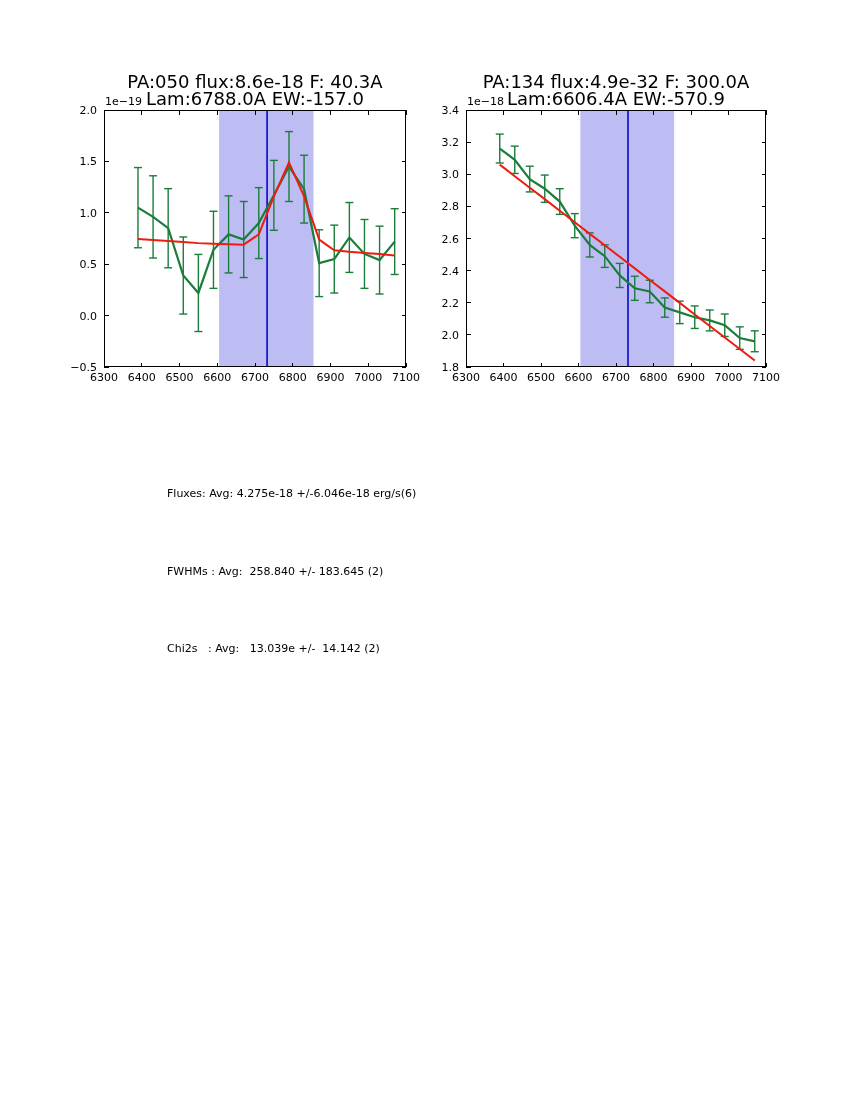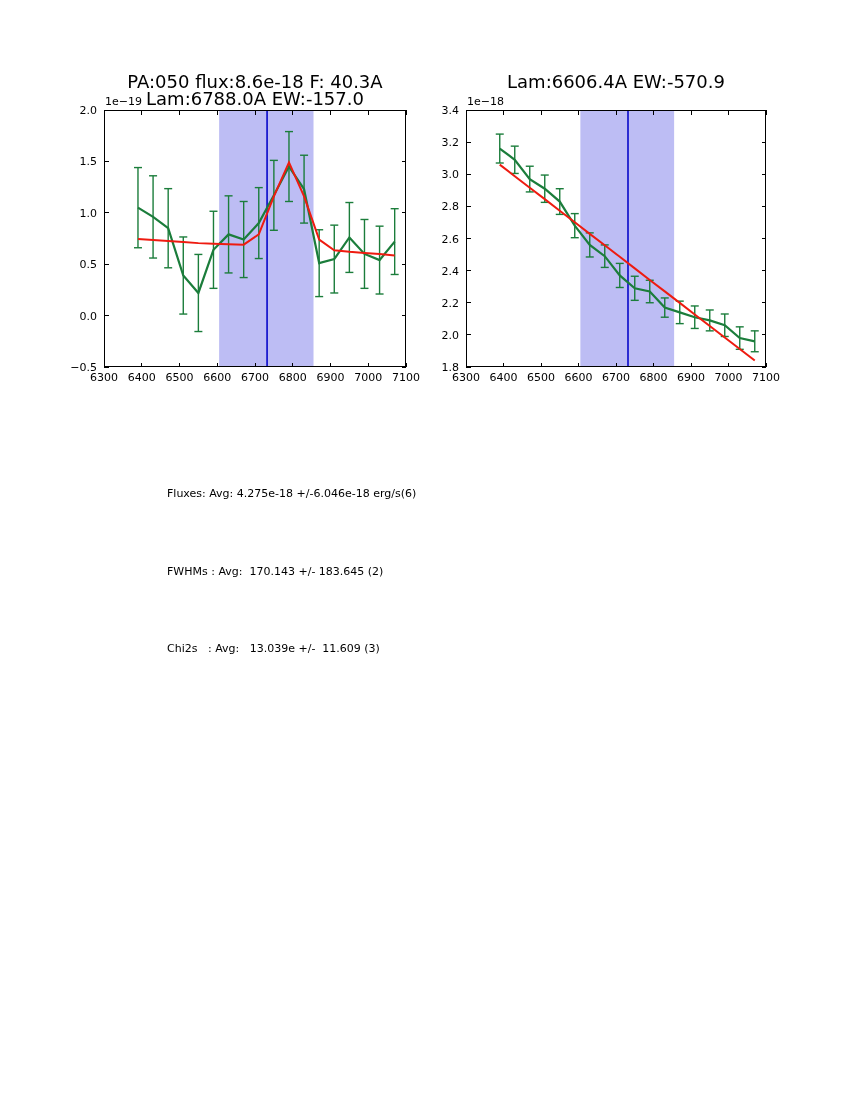--- a/index.html
+++ b/index.html
@@ -14,20 +14,21 @@
 <body>
 
 <div class="page">
 
   <div class="plot-title" style="left:104px;top:73px;width:302px;">
     <div>PA:050 flux:8.6e-18 F: 40.3A</div>
     <div>Lam:6788.0A EW:-157.0</div>
   </div>
 
   <div class="plot-title" style="left:466px;top:73px;width:300px;">
+    <div>PA:134 flux:4.9e-32 F: 300.0A</div>
     <div>Lam:6606.4A EW:-570.9</div>
   </div>
 
   <svg id="plot-svg-0" class="plot-svg" style="left:104px;top:110px;" width="302" height="257" viewBox="0 0 302 257">
       <rect x="115.13749999999999" y="0" width="94.375" height="257" fill="#bdbdf4"></rect>
       <line x1="163.08" y1="0" x2="163.08" y2="257" stroke="#1212cc" stroke-width="1.7"></line>
       <g stroke="#1b7d3b" stroke-width="1.4">
         <line x1="33.975" y1="57.568000000000005" x2="33.975" y2="137.75199999999998"></line>
         <line x1="29.975" y1="57.568000000000005" x2="37.975" y2="57.568000000000005"></line>
         <line x1="29.975" y1="137.75199999999998" x2="37.975" y2="137.75199999999998"></line>
@@ -256,17 +257,17 @@
         <text x="-7" y="100.37500000000003" text-anchor="end">2.8</text>
         <text x="-7" y="68.24999999999999" text-anchor="end">3.0</text>
         <text x="-7" y="36.12499999999996" text-anchor="end">3.2</text>
         <text x="-7" y="4" text-anchor="end">3.4</text>
       </g>
       <text x="1" y="-5" text-anchor="start" fill="#000000" font-size="11px" font-family="&quot;DejaVu Sans&quot;, sans-serif">1e−18</text>
     </svg>
 
   <div class="stats">
     <div>Fluxes: Avg: 4.275e-18 +/-6.046e-18 erg/s(6)</div>
-    <div>FWHMs : Avg:  170.143 +/- 183.645 (2)</div>
-    <div>Chi2s   : Avg:   13.039e +/-  11.609 (3)</div>
+    <div>FWHMs : Avg:  258.840 +/- 183.645 (2)</div>
+    <div>Chi2s   : Avg:   13.039e +/-  14.142 (2)</div>
   </div>
 
 </div>
 
 </body></html>

